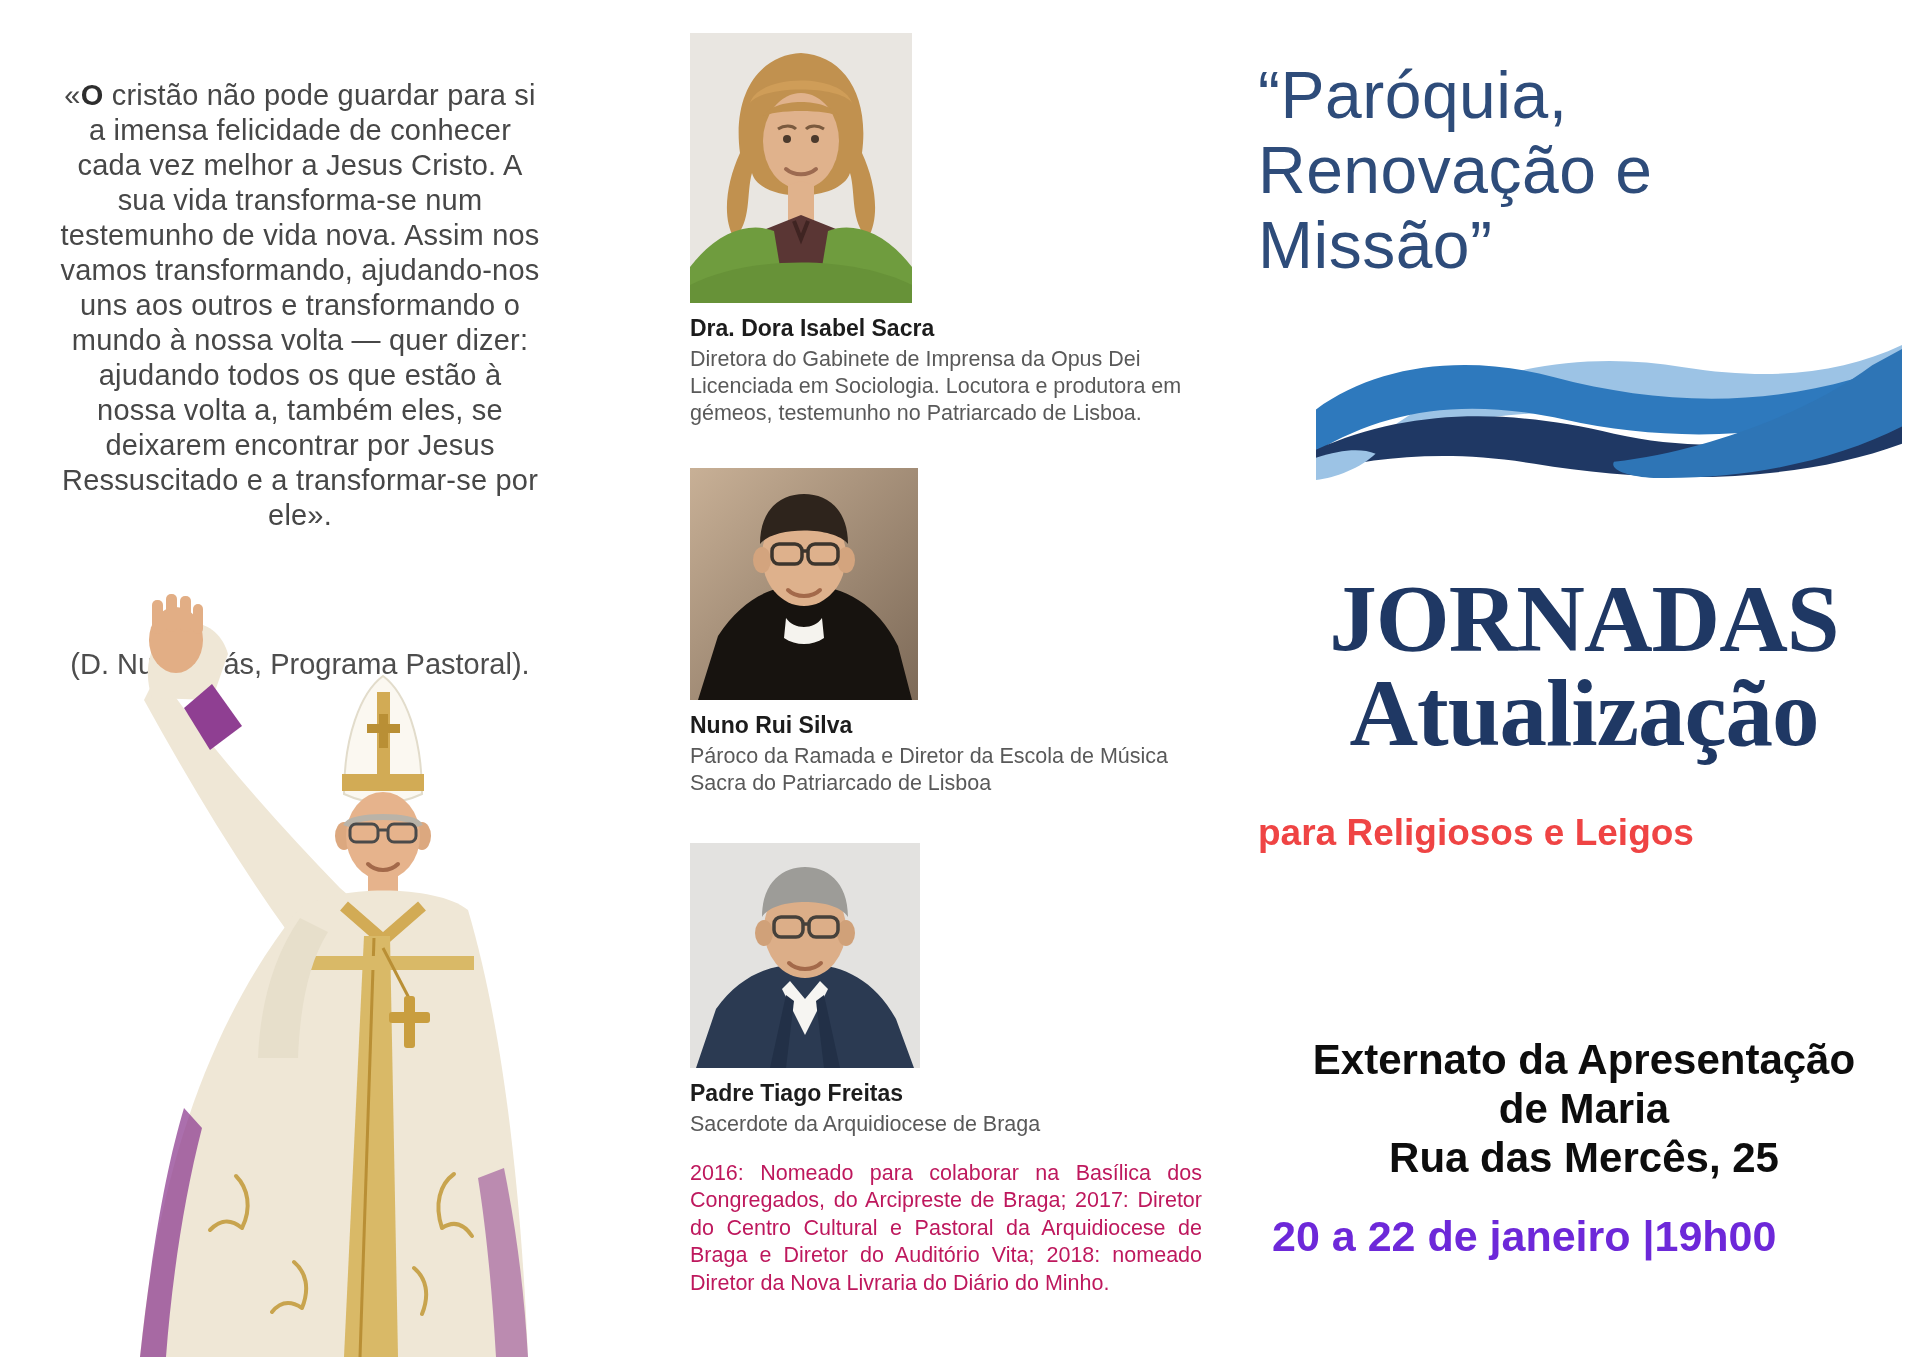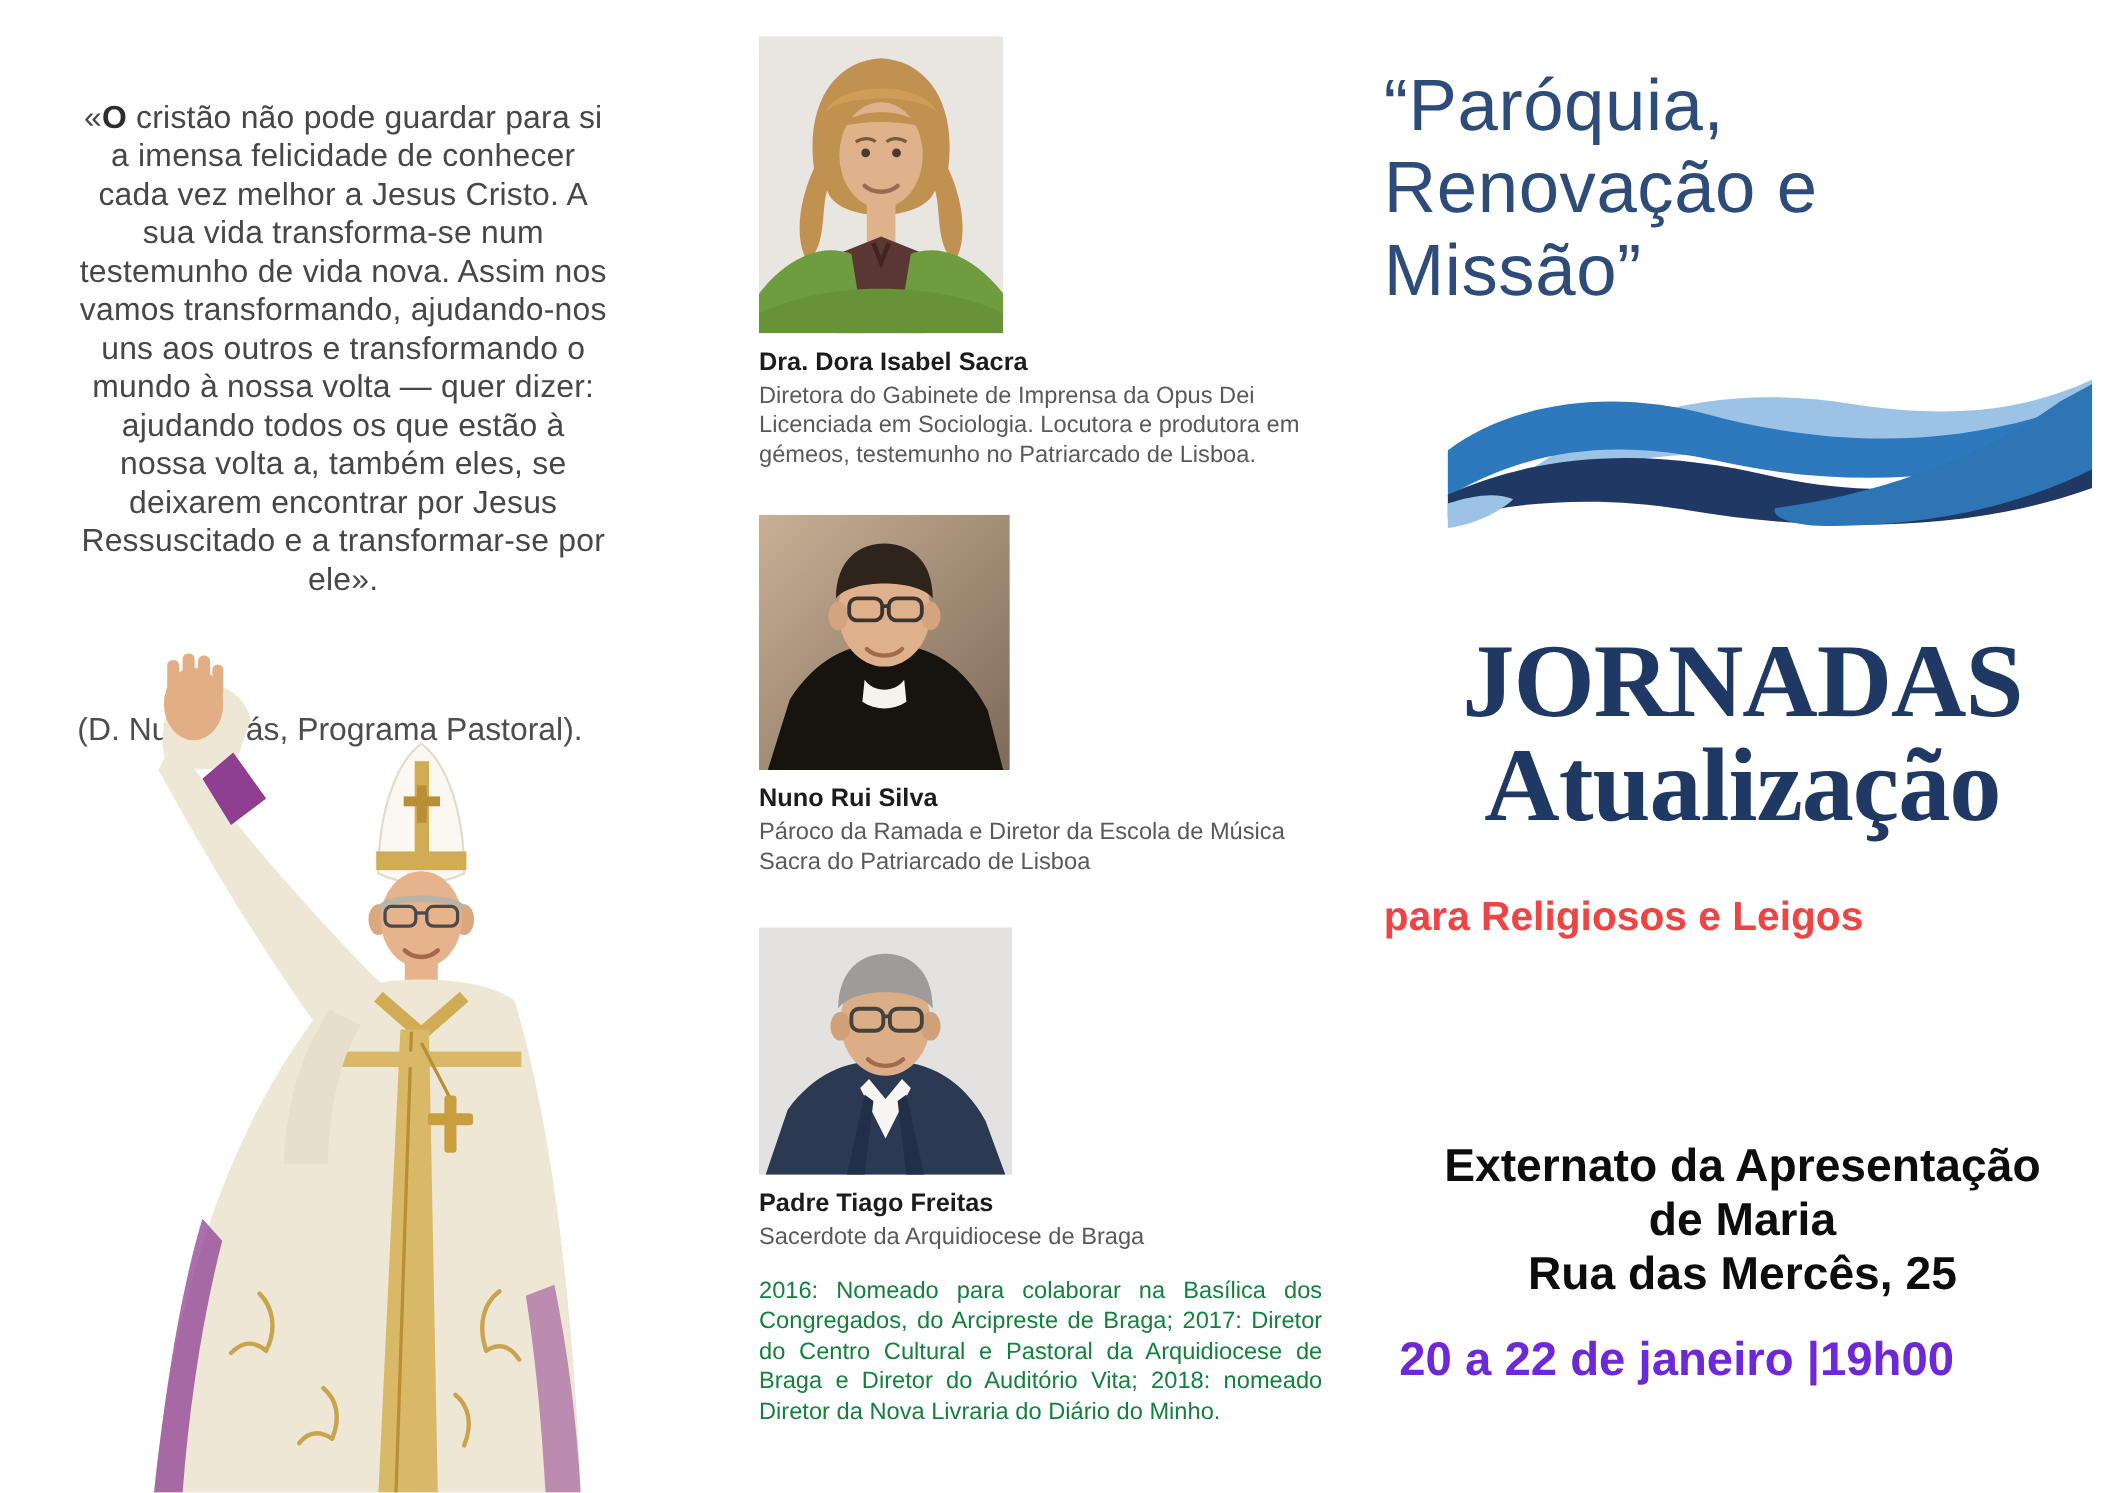--- a/index.html
+++ b/index.html
@@ -4,39 +4,39 @@
 <style>
   html,body{margin:0;padding:0;background:#fff;}
   .page{
     position:relative;width:1920px;height:1357px;overflow:hidden;
     background:#ffffff;font-family:"Liberation Sans",sans-serif;
   }
   
   .quote{
     position:absolute;left:58px;top:78px;width:484px;
     font-size:29px;line-height:35px;font-weight:300;
-    color:#474747;text-align:center;margin:12px;letter-spacing:.2px;
+    color:#474747;text-align:center;margin:0;letter-spacing:.2px;
   }
   .quote b{font-weight:700;color:#2d2d2d;}
   .attribution{
     position:absolute;left:58px;top:648px;width:484px;margin:0;
     font-size:29px;font-weight:300;color:#4d4d4d;text-align:center;
   }
   .bishop{position:absolute;left:92px;top:588px;width:436px;height:769px;}
   .bishop svg{width:100%;height:100%;display:block;}
   
   .speaker{position:absolute;left:690px;width:520px;}
   .speaker .photo{display:block;}
   .speaker .photo svg{display:block;}
   .sp-name{
     margin:12px 0 4px 0;font-size:23px;font-weight:700;color:#1c1c1c;line-height:27px;
   }
   .sp-bio{font-size:21.5px;line-height:27px;color:#595959;font-weight:400;}
   .sp-extra{
-    font-size:21.5px;line-height:27.5px;color:#15803d;
+    font-size:21.5px;line-height:27.5px;color:#be185d;
     text-align:justify;width:512px;
   }
   .card1{top:33px;}
   .card2{top:468px;}
   .card3{top:843px;}
   
   .col-right{position:absolute;left:1258px;top:0;width:652px;height:1357px;}
   .main-title{
     position:absolute;top:58px;left:0;width:100%;
     font-size:66px;line-height:75px;font-weight:400;color:#2e4c7a;letter-spacing:.5px;

